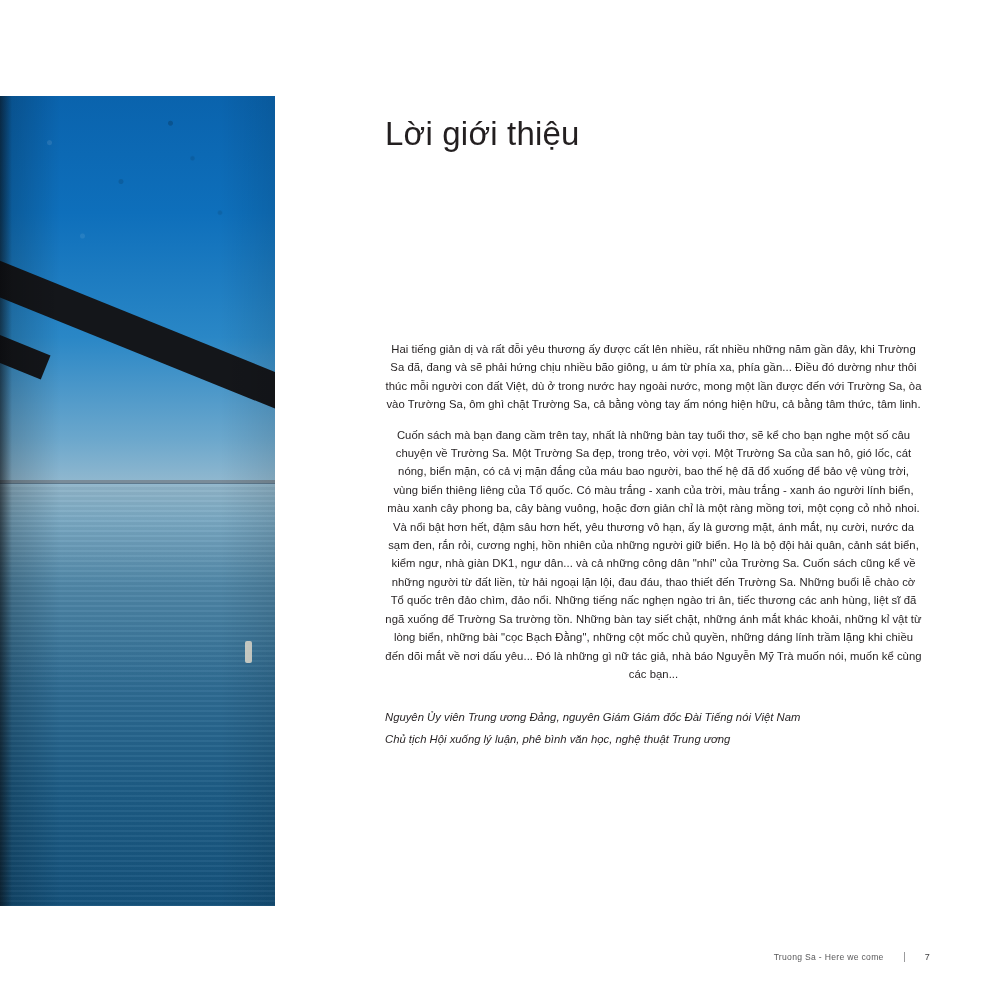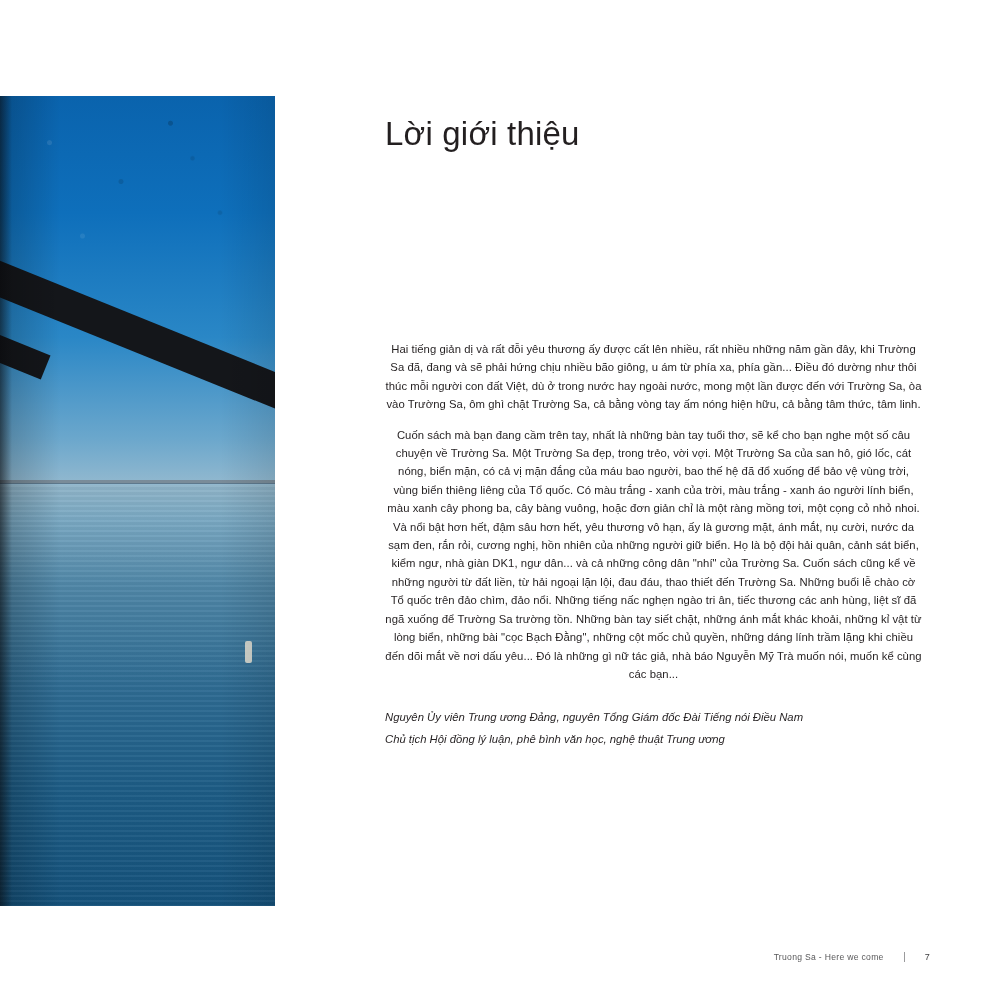--- a/index.html
+++ b/index.html
@@ -221,22 +221,22 @@
 
   <div class="content">
 
     <h1 class="doc-title">Lời giới thiệu</h1>
 
     <div class="body-block">
       <p class="para">Hai tiếng giản dị và rất đỗi yêu thương ấy được cất lên nhiều, rất nhiều những năm gần đây, khi Trường Sa đã, đang và sẽ phải hứng chịu nhiều bão giông, u ám từ phía xa, phía gần... Điều đó dường như thôi thúc mỗi người con đất Việt, dù ở trong nước hay ngoài nước, mong một lần được đến với Trường Sa, òa vào Trường Sa, ôm ghì chặt Trường Sa, cả bằng vòng tay ấm nóng hiện hữu, cả bằng tâm thức, tâm linh.</p>
       <p class="para">Cuốn sách mà bạn đang cầm trên tay, nhất là những bàn tay tuổi thơ, sẽ kể cho bạn nghe một số câu chuyện về Trường Sa. Một Trường Sa đẹp, trong trẻo, vời vợi. Một Trường Sa của san hô, gió lốc, cát nóng, biển mặn, có cả vị mặn đắng của máu bao người, bao thế hệ đã đổ xuống để bảo vệ vùng trời, vùng biển thiêng liêng của Tổ quốc. Có màu trắng - xanh của trời, màu trắng - xanh áo người lính biển, màu xanh cây phong ba, cây bàng vuông, hoặc đơn giản chỉ là một ràng mồng tơi, một cọng cỏ nhỏ nhoi. Và nổi bật hơn hết, đậm sâu hơn hết, yêu thương vô hạn, ấy là gương mặt, ánh mắt, nụ cười, nước da sạm đen, rắn rỏi, cương nghị, hồn nhiên của những người giữ biển. Họ là bộ đội hải quân, cảnh sát biển, kiểm ngư, nhà giàn DK1, ngư dân... và cả những công dân "nhí" của Trường Sa. Cuốn sách cũng kể về những người từ đất liền, từ hải ngoại lặn lội, đau đáu, thao thiết đến Trường Sa. Những buổi lễ chào cờ Tổ quốc trên đảo chìm, đảo nổi. Những tiếng nấc nghẹn ngào tri ân, tiếc thương các anh hùng, liệt sĩ đã ngã xuống để Trường Sa trường tồn. Những bàn tay siết chặt, những ánh mắt khác khoải, những kỉ vật từ lòng biển, những bài "cọc Bạch Đằng", những cột mốc chủ quyền, những dáng lính trầm lặng khi chiều đến dõi mắt về nơi dấu yêu... Đó là những gì nữ tác giả, nhà báo Nguyễn Mỹ Trà muốn nói, muốn kể cùng các bạn...</p>
 
       <div class="sig">
-        <p class="sig-role">Nguyên Ủy viên Trung ương Đảng, nguyên Tổng Giám đốc Đài Tiếng nói Điều Nam</p>
-        <p class="sig-role">Chủ tịch Hội đồng lý luận, phê bình văn học, nghệ thuật Trung ương</p>
+        <p class="sig-role">Nguyên Ủy viên Trung ương Đảng, nguyên Giám Giám đốc Đài Tiếng nói Việt Nam</p>
+        <p class="sig-role">Chủ tịch Hội xuống lý luận, phê bình văn học, nghệ thuật Trung ương</p>
       </div>
     </div>
   </div>
 
   <div class="footer">
     <span>Truong Sa - Here we come</span>
     <span class="divider"></span>
     <span class="pagenum">7</span>
   </div>
 

